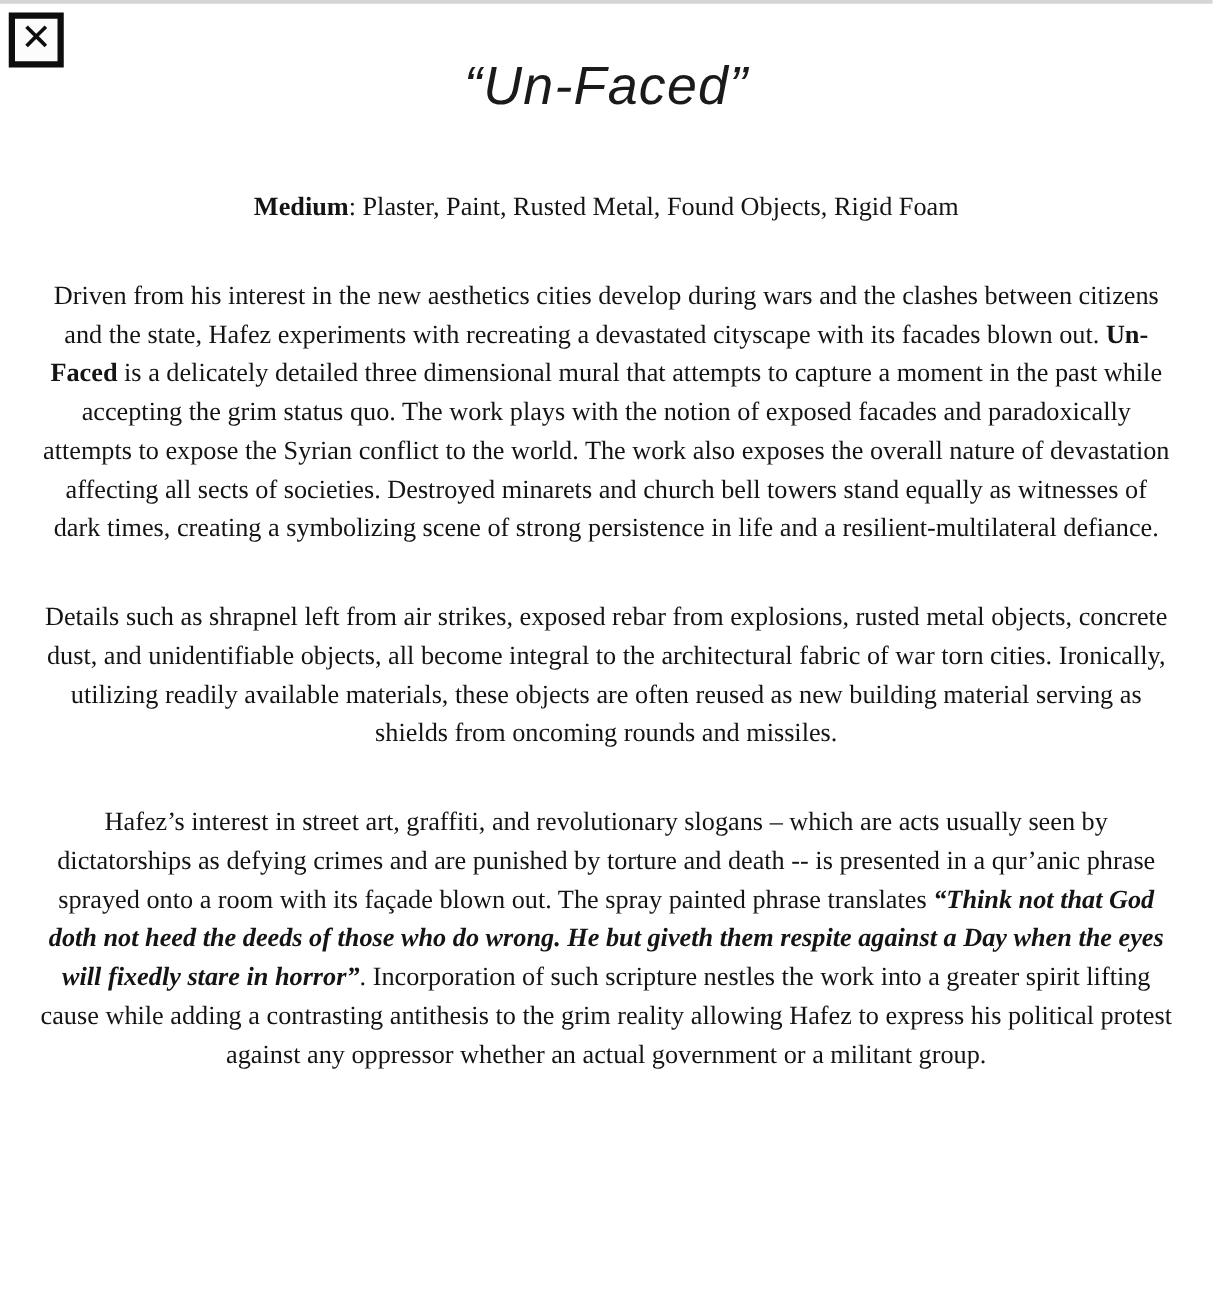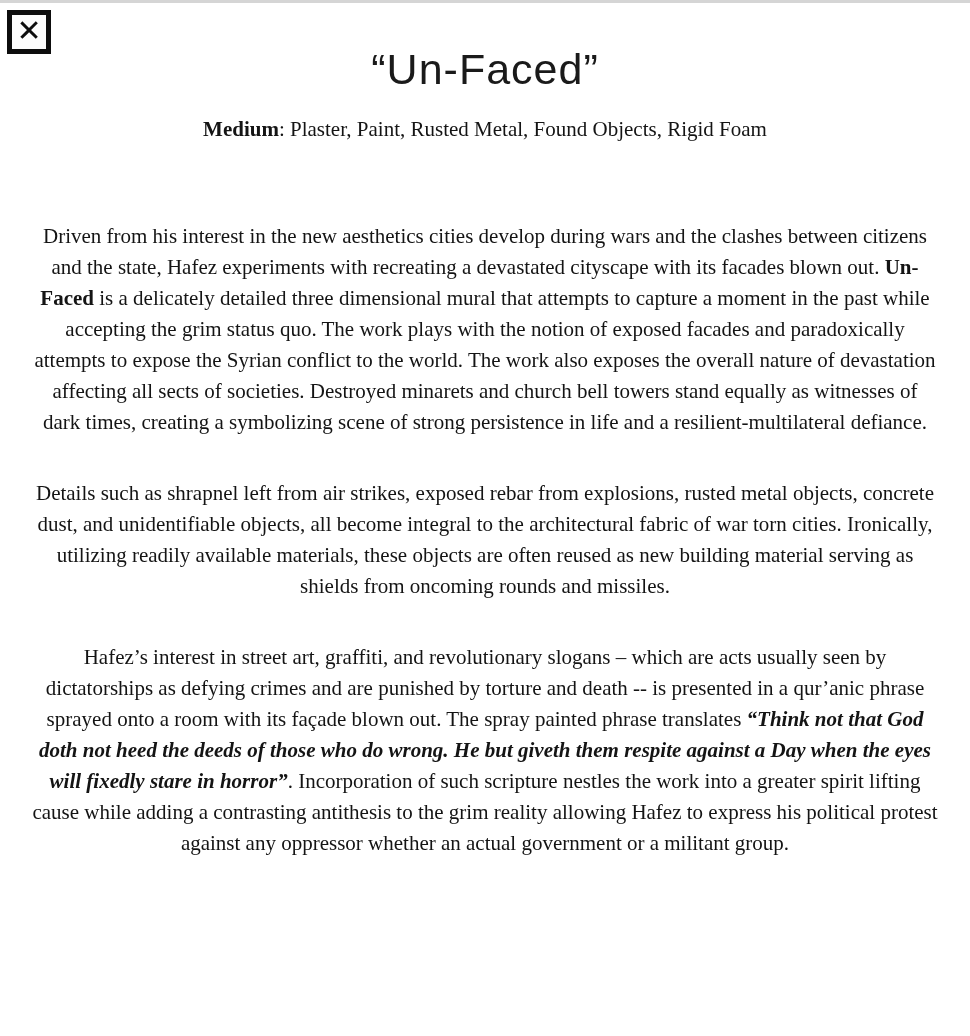--- a/index.html
+++ b/index.html
@@ -41,30 +41,31 @@
     text-align: center;
   }
   .title {
     margin: 42px 0 0 0;
     font-family: "Liberation Sans", sans-serif;
     font-weight: 400;
     font-size: 43px;
     line-height: 1.15;
     letter-spacing: 1px;
     color: #1a1a1a;
+    font-style: italic;
   }
   .meta, .para {
     font-size: 21px;
     line-height: 31px;
     color: #141414;
   }
-  .meta-medium { margin: 20px 0 0 0; }
+  .meta-medium { margin: 56px 0 0 0; }
   .meta-dims   { margin: 40px 0 0 0; }
   .para        { margin: 40px 0 0 0; }
-  .para-first  { margin-top: 76px; }
+  .para-first  { margin-top: 40px; }
   .b { font-weight: bold; }
   .i { font-style: italic; }
 </style>
 </head>
 <body>
 
 <button class="close-btn" aria-label="Close">
   <span class="close-x">✕</span>
 </button>
 

